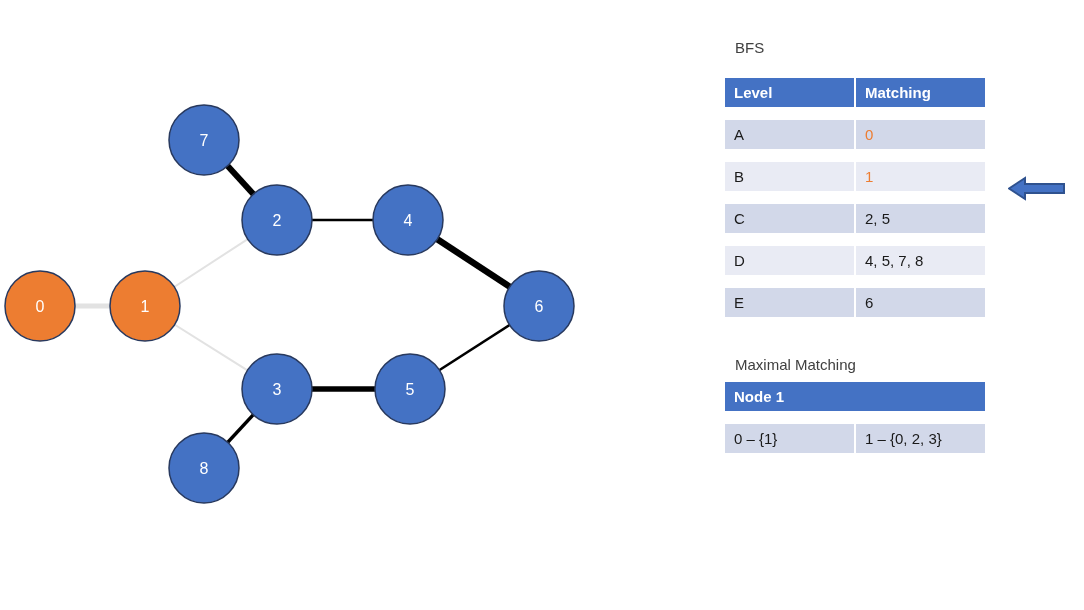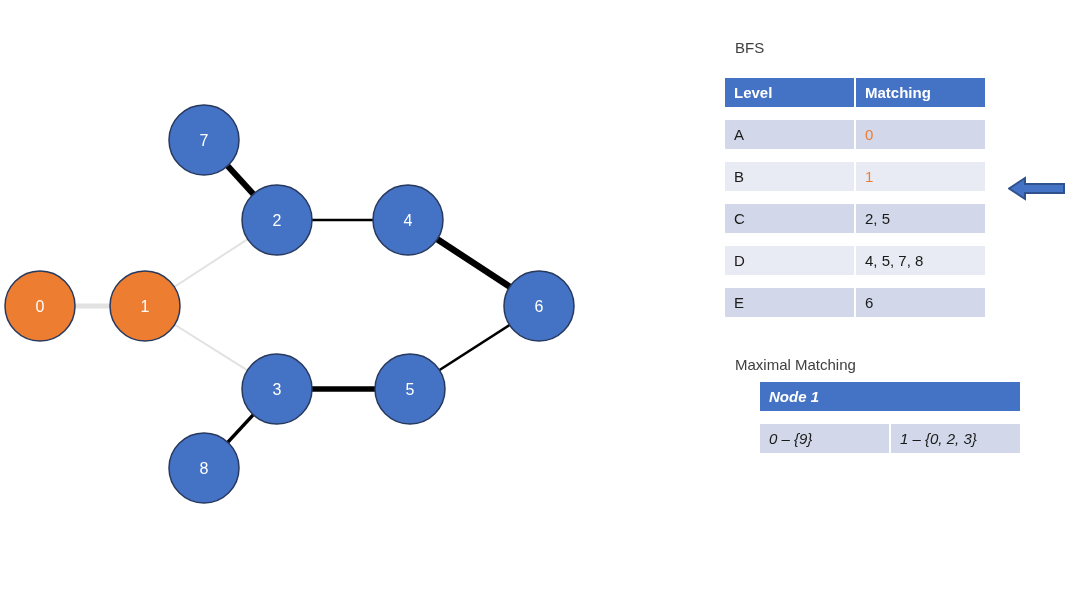--- a/index.html
+++ b/index.html
@@ -40,21 +40,21 @@
 
   
   .ppt-table {
     position: absolute;
     width: 260px;
     display: flex;
     flex-direction: column;
     gap: 13px;
   }
   #bfs-table { left: 725px; top: 78px; }
-  #mm-table  { left: 760px; top: 382px; font-style: italic; }
+  #mm-table  { left: 725px; top: 382px; }
 
   .t-row {
     display: flex;
     gap: 2px;
     height: 29px;
   }
   .t-cell {
     flex: 1 1 0;
     display: flex;
     align-items: center;
@@ -173,18 +173,18 @@
     <polygon points="1,12.5 17,2 17,8 56,8 56,17 17,17 17,23"></polygon>
   </svg>
 
   <div class="section-title" id="mm-title">Maximal Matching</div>
 
   <div class="ppt-table" id="mm-table">
     <div class="t-row t-head">
       <div class="t-cell">Node 1</div>
     </div>
     <div class="t-row band-dark">
-      <div class="t-cell">0 – {9}</div>
+      <div class="t-cell">0 – {1}</div>
       <div class="t-cell">1 – {0, 2, 3}</div>
     </div>
   </div>
 
 </div>
 
 </body></html>

